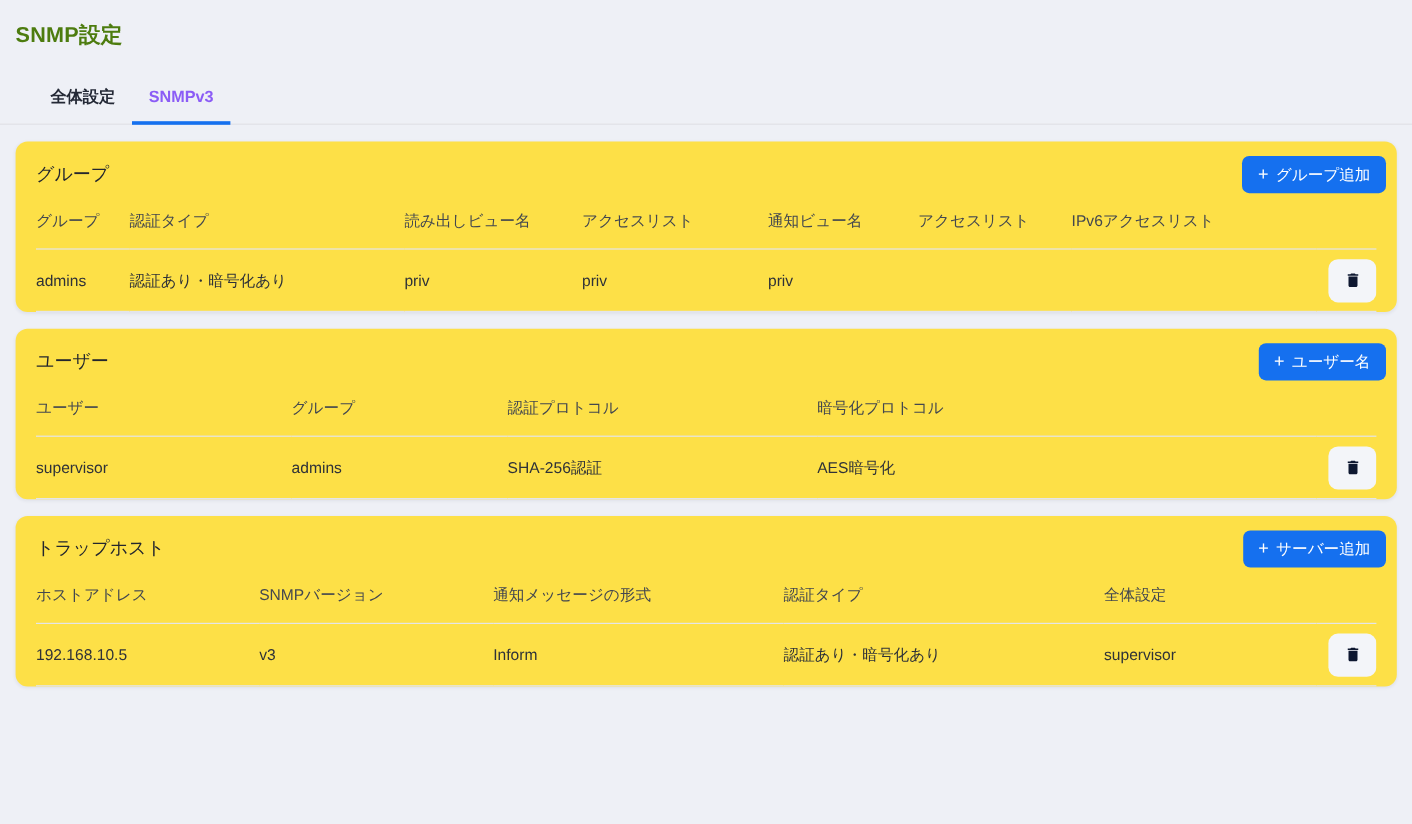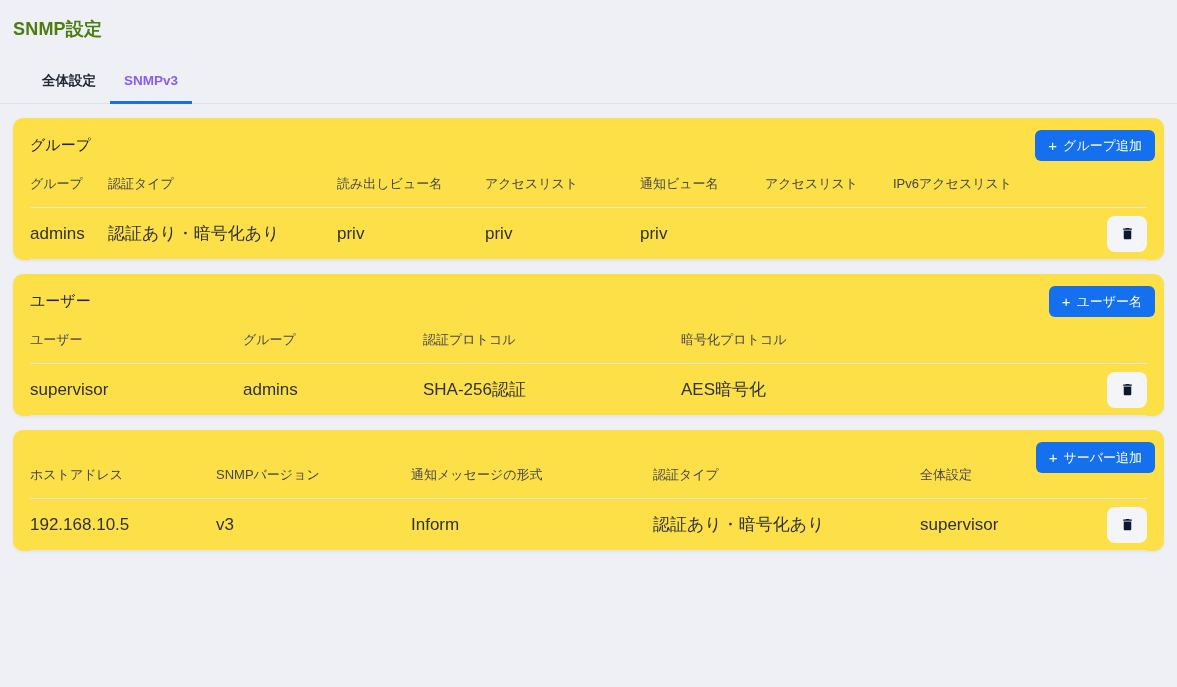--- a/index.html
+++ b/index.html
@@ -88,21 +88,21 @@
     text-align: left;
     font-size: 13px;
     font-weight: 400;
     color: #43474f;
     padding: 16px 6px 14px 0;
     border-bottom: 1px solid #e4e5e9;
     white-space: nowrap;
     overflow: hidden;
   }
   td {
-    font-size: 17px;
+    font-size: 13px;
     color: #2f3238;
     height: 52px;
     padding: 0 6px 0 0;
     border-bottom: 1px solid #e4e5e9;
     white-space: nowrap;
     overflow: hidden;
   }
   td.action-cell { text-align: right; padding: 0; }
   .trash-button {
     display: inline-flex;
@@ -220,20 +220,21 @@
                   </svg>
               </span>
             </button>
           </td>
         </tr>
       </tbody>
     </table>
   </div>
 
   <div class="card last">
+    <div class="card-title">トラップホスト</div>
     <button class="add-button">
       <span class="plus">+</span>
       <span>サーバー追加</span>
     </button>
     <table>
       <colgroup>
         <col style="width:186px">
           <col style="width:195px">
           <col style="width:242px">
           <col style="width:267px">

